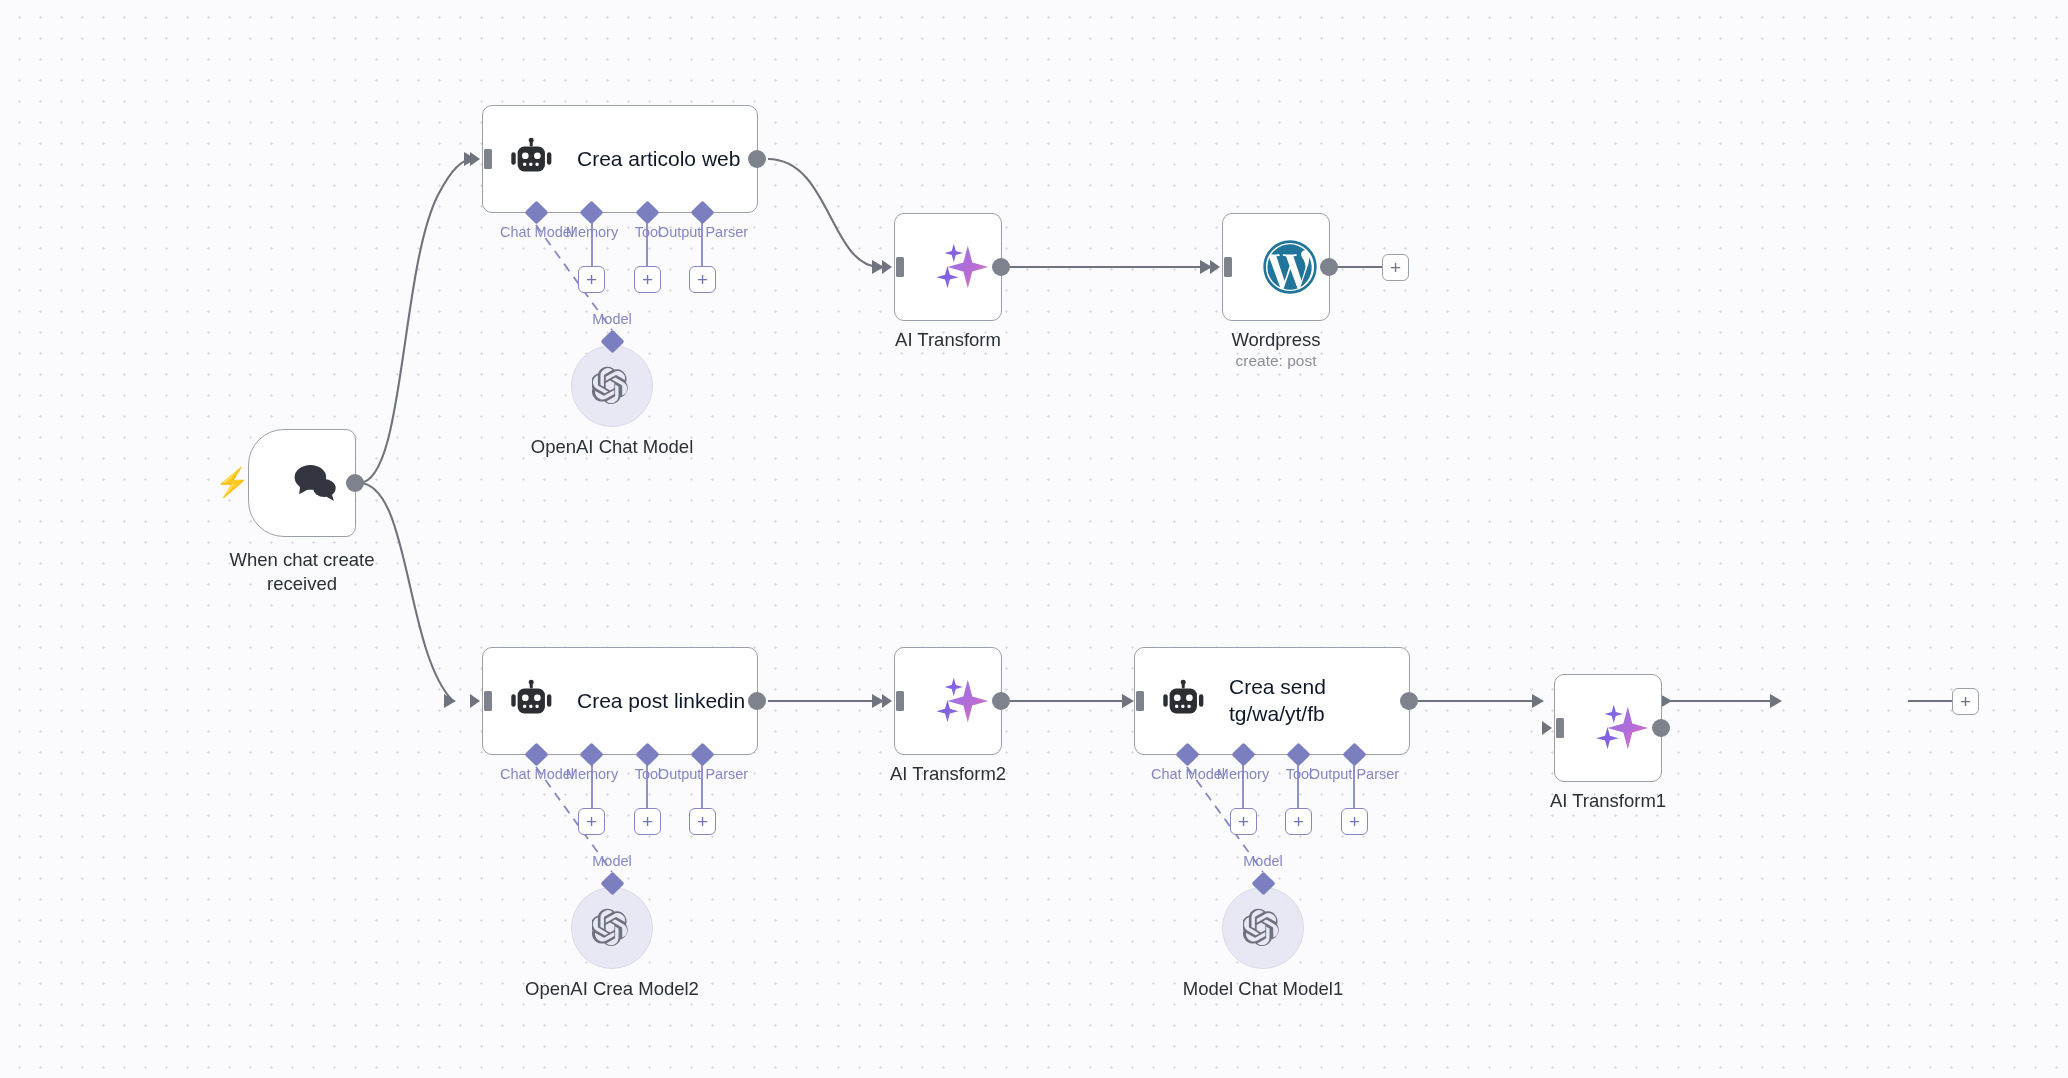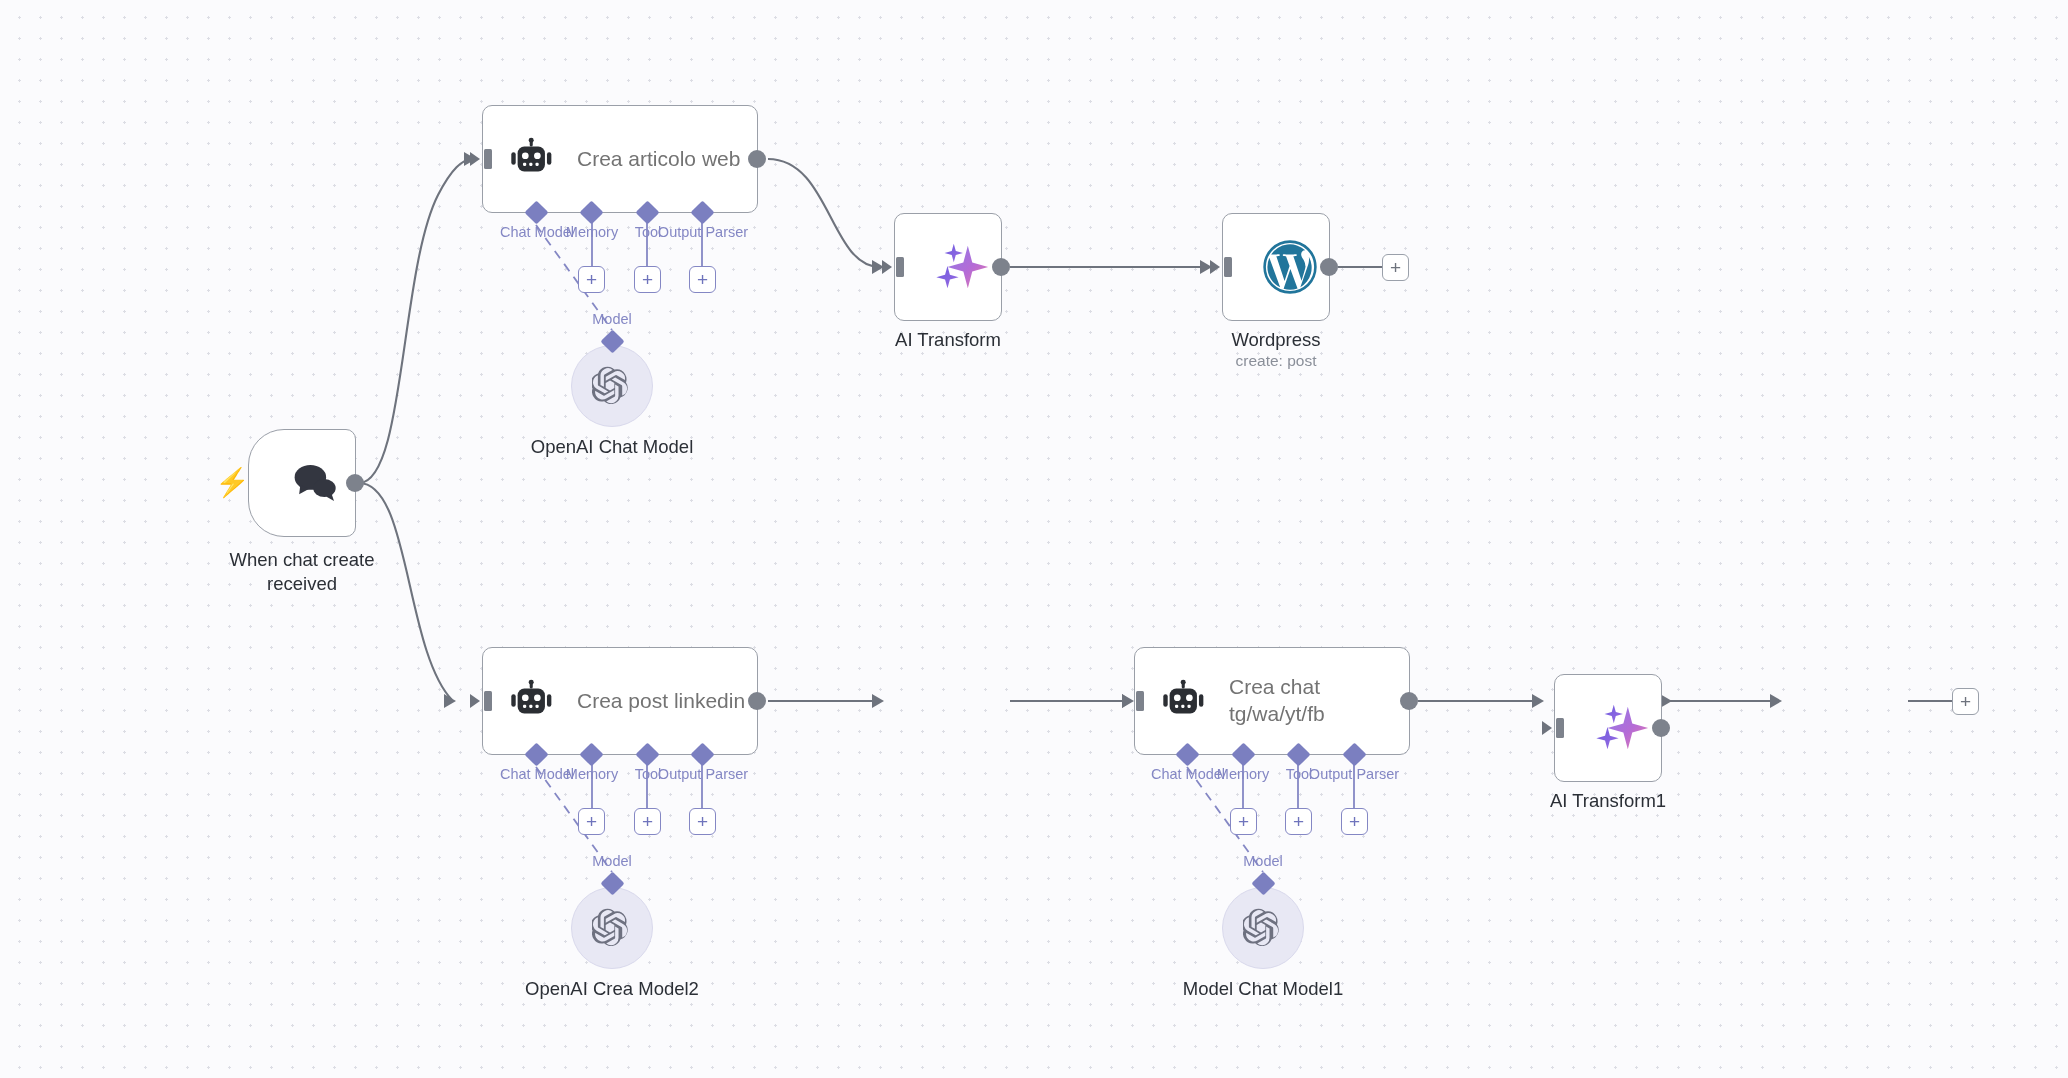--- a/index.html
+++ b/index.html
@@ -52,21 +52,21 @@
   .node-sub {
     position: absolute;
     top: 138px; left: 50%;
     transform: translateX(-50%);
     white-space: nowrap;
     font-size: 15.5px;
     color: #8A8F99;
     z-index: 5;
   }
   .agent-label {
-    font-size: 21px; color: #737373; line-height: 1.28;
+    font-size: 21px; color: #0f172a; line-height: 1.28;
   }
 
   
   .port-in {
     position: absolute; left: -13px; top: 50%;
     transform: translateY(-50%);
     width: 22px; height: 22px; z-index: 6;
   }
   .port-in .bar {
     position: absolute; right: 0; top: 1px;
@@ -336,40 +336,53 @@
   <div class="dia-label" style="left:612px; top:853px;">Model</div>
   <div class="dia" style="left:604px; top:875px;"></div>
 
   <div class="circ-node" style="left:571px; top:887px;">
     <svg class="oai-ico" viewBox="0 0 40 40">
       <path d="M34 16.4a9.9 9.9 0 0 0-.85-8.13A10 10 0 0 0 22.37 3.5a10 10 0 0 0-16.3 3.9A9.9 9.9 0 0 0 .5 22.4a9.9 9.9 0 0 0 .85 8.13 10 10 0 0 0 10.78 4.77 10 10 0 0 0 16.3-3.9A9.9 9.9 0 0 0 34 16.4Zm-14.9 20.8a7.4 7.4 0 0 1-4.76-1.72l.24-.13 7.9-4.56a1.28 1.28 0 0 0 .65-1.12V18.53l3.34 1.93c.04.02.06.05.06.09v9.22a7.44 7.44 0 0 1-7.43 7.43ZM4.1 29.8a7.4 7.4 0 0 1-.89-4.98l.24.14 7.9 4.56a1.28 1.28 0 0 0 1.3 0l9.65-5.57v3.86a.12.12 0 0 1-.05.1l-8 4.62a7.45 7.45 0 0 1-10.15-2.72ZM2.02 12.6a7.4 7.4 0 0 1 3.87-3.26v9.38c0 .46.25.89.65 1.12l9.64 5.57-3.34 1.93a.12.12 0 0 1-.11.01L4.65 22.7a7.45 7.45 0 0 1-2.63-10.1Zm27.45 6.39-9.65-5.58 3.34-1.92a.12.12 0 0 1 .12-.01l8.08 4.66a7.43 7.43 0 0 1-1.15 13.4v-9.38c0-.46-.24-.89-.64-1.17Zm3.33-5-.24-.15-7.88-4.6a1.28 1.28 0 0 0-1.3 0l-9.64 5.57V10.95a.12.12 0 0 1 .05-.1l8.08-4.66a7.44 7.44 0 0 1 11.05 7.7Zm-20.9 6.87-3.35-1.93a.12.12 0 0 1-.06-.09V9.62a7.44 7.44 0 0 1 12.2-5.71l-.24.13-7.9 4.56a1.28 1.28 0 0 0-.65 1.12v11.15Zm1.81-3.92 4.3-2.48 4.3 2.48v4.96l-4.3 2.48-4.3-2.48v-4.96Z" fill="#6E7180"></path>
     </svg>
     <div class="circ-title">OpenAI Crea Model2</div>
   </div>
 
+  <div class="node square" style="left:894px; top:647px;">
+    <div class="port-in">
+      <span class="tri"></span>
+        <span class="bar"></span>
+    </div>
+    <svg class="spark-ico" viewBox="0 0 64 64">
+      <path d="M38 10 L42.6 27.4 L59 32 L42.6 36.6 L38 54 L33.4 36.6 L17 32 L33.4 27.4 Z" fill="url(#sparkGrad)"></path>
+      <path d="M23.5 8 L25.6 15.4 L33 17.5 L25.6 19.6 L23.5 27 L21.4 19.6 L14 17.5 L21.4 15.4 Z" fill="url(#sparkGrad2)"></path>
+      <path d="M17 31 L19.5 40 L28.5 42.5 L19.5 45 L17 54 L14.5 45 L5.5 42.5 L14.5 40 Z" fill="url(#sparkGrad2)"></path>
+    </svg>
+    <div class="port-out"></div>
+    <div class="node-title">AI Transform2</div>
+  </div>
 
   <div class="node agent" style="left:1134px; top:647px;">
     <div class="port-in">
       <span class="tri"></span>
         <span class="bar"></span>
     </div>
     <svg class="robot-ico" viewBox="0 0 48 48">
       <rect x="21.6" y="4" width="3.2" height="7" rx="1.6" fill="#2B2E33"></rect>
       <circle cx="23.2" cy="4.4" r="2.6" fill="#2B2E33"></circle>
       <rect x="9" y="11" width="28.5" height="26" rx="7" fill="#2B2E33"></rect>
       <rect x="2.4" y="17" width="4.6" height="13" rx="2.3" fill="#2B2E33"></rect>
       <rect x="39.6" y="17" width="4.6" height="13" rx="2.3" fill="#2B2E33"></rect>
       <circle cx="17" cy="20.6" r="3.5" fill="#FFFFFF"></circle>
       <circle cx="29.6" cy="20.6" r="3.5" fill="#FFFFFF"></circle>
       <rect x="14.6" y="28" width="3.4" height="3.2" rx="1.1" fill="#FFFFFF"></rect>
       <rect x="21.1" y="28" width="3.4" height="3.2" rx="1.1" fill="#FFFFFF"></rect>
       <rect x="27.6" y="28" width="3.4" height="3.2" rx="1.1" fill="#FFFFFF"></rect>
     </svg>
     <span class="agent-label">
-      <span>Crea chat</span><br>
+      <span>Crea send</span><br>
       <span>tg/wa/yt/fb</span>
     </span>
     <div class="port-out"></div>
   </div>
   <div class="dia" style="left:1179px; top:746px;"></div>
   <div class="dia" style="left:1235px; top:746px;"></div>
   <div class="dia" style="left:1290px; top:746px;"></div>
   <div class="dia" style="left:1346px; top:746px;"></div>
   <div class="dia-label" style="left:1188px; top:766px;">Chat Model</div>
   <div class="dia-label" style="left:1243px; top:766px;">Memory</div>

